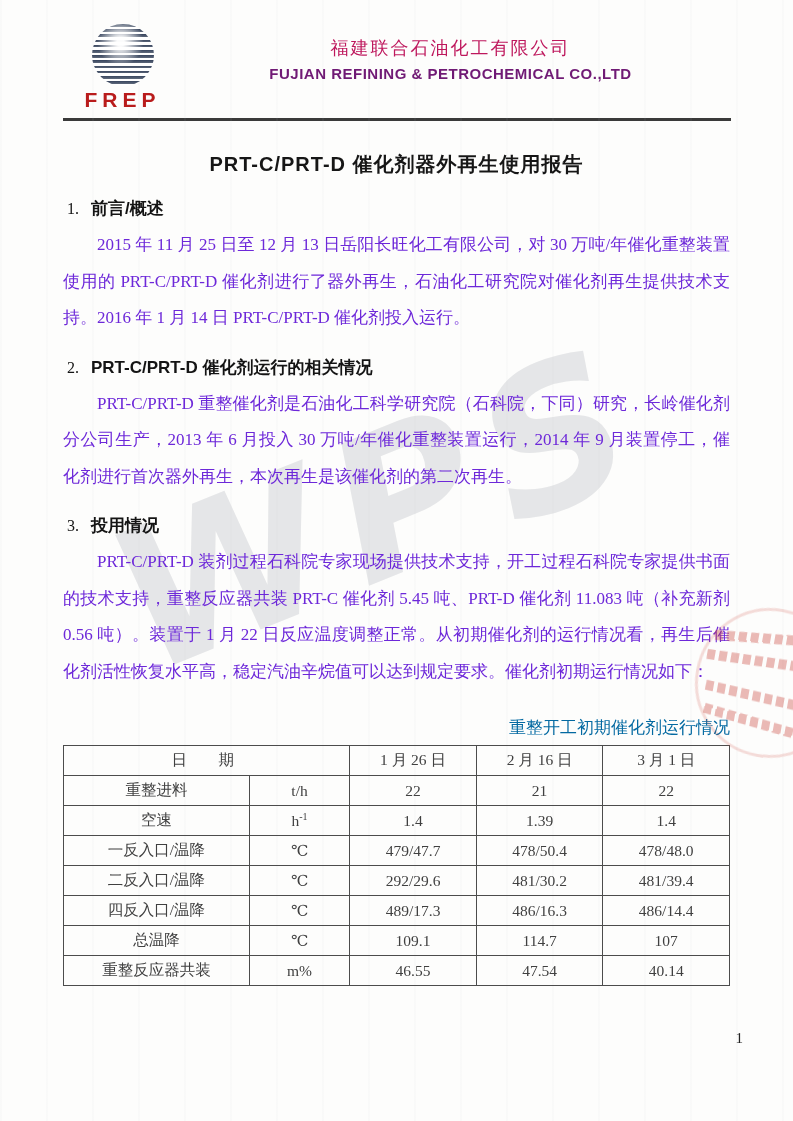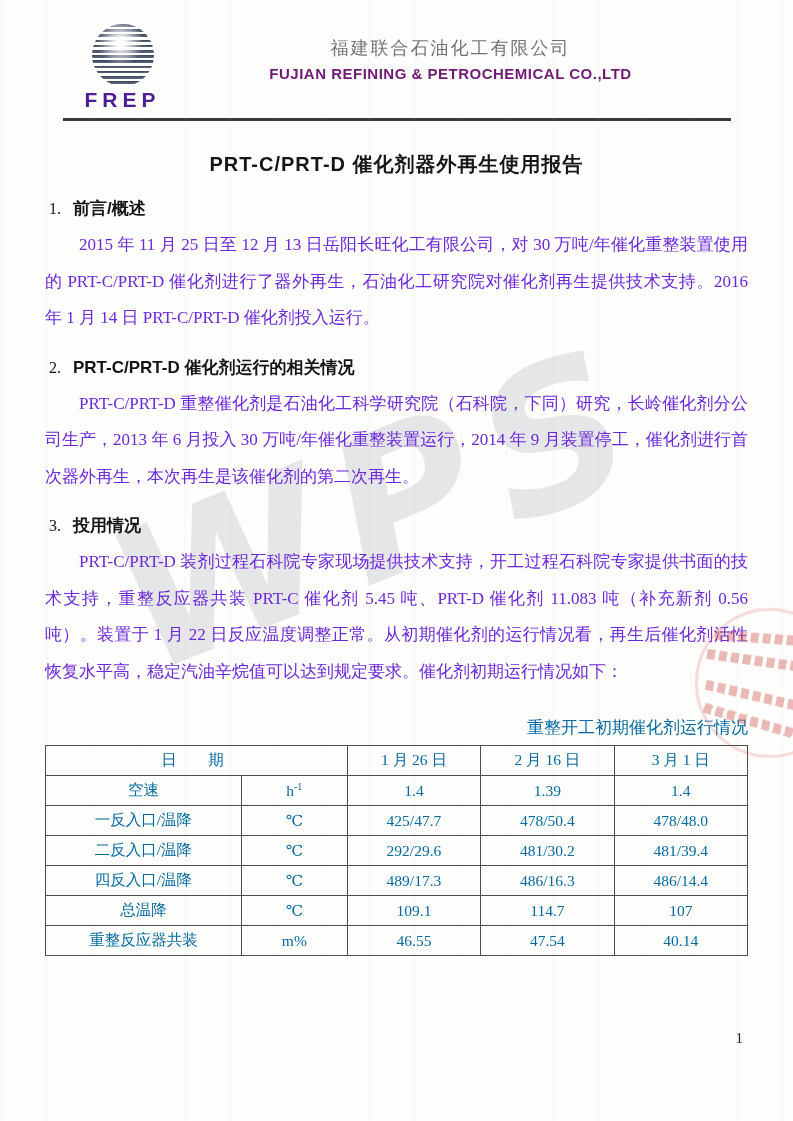--- a/index.html
+++ b/index.html
@@ -83,51 +83,51 @@
     border-radius: 50%;
     background:
       radial-gradient(circle at 46% 30%, rgba(255,255,255,0.98) 0 7%, rgba(255,255,255,0.75) 16%, rgba(255,255,255,0) 42%),
       repeating-linear-gradient(to bottom, #39465f 0px, #5c6779 2.6px, #ffffff 2.6px, #ffffff 5.2px);
   }
   .logo-text {
     font-family: "Liberation Sans", "DejaVu Sans", sans-serif;
     font-weight: bold;
     font-size: 21px;
     letter-spacing: 5px;
-    color: #4c1d95;
+    color: #b91c1c;
   }
   .company-block {
     flex: 1;
     text-align: center;
     padding-top: 14px;
   }
   .company-cn {
     font-size: 18px;
     letter-spacing: 2px;
-    color: #737373;
+    color: #be185d;
   }
   .company-en {
     font-family: "Liberation Sans", "DejaVu Sans", sans-serif;
     font-weight: bold;
     font-size: 15px;
     letter-spacing: 0.5px;
     color: #701a75;
     margin-top: 5px;
   }
   .header-rule {
     margin: 6px 62px 0 63px;
     height: 3px;
     background: #3a3a3a;
   }
 
   
   .content {
     position: relative;
     z-index: 1;
-    padding: 0 45px;
+    padding: 0 63px;
   }
   .doc-title {
     text-align: center;
     font-family: "Liberation Sans", "DejaVu Sans", sans-serif;
     font-weight: bold;
     font-size: 20px;
     letter-spacing: 1px;
     margin-top: 30px;
     color: #161616;
   }
@@ -169,21 +169,21 @@
     margin-top: 3px;
     border-collapse: collapse;
     font-size: 15.5px;
   }
   table.data td {
     border: 1px solid #4c4c4c;
     height: 30px;
     text-align: center;
     vertical-align: middle;
     padding: 0 4px;
-    color: #0369a1;
+    color: #404040;
   }
   td.lbl { width: 185px; text-align: left; padding-left: 10px; }
   td.unit { width: 100px; text-align: left; padding-left: 14px; font-family: "Liberation Serif", "DejaVu Serif", serif; }
   td.c    { width: 126px; }
   td.date-hdr { text-align: center; letter-spacing: 8px; padding-left: 0; }
   td.unit sup { font-size: 10px; }
 
   .page-number {
     position: absolute;
     right: 50px;
@@ -246,30 +246,37 @@
 
     <table class="data">
       <tbody>
         <tr>
           <td class="date-hdr" colspan="2">日　期</td>
           <td class="c">1 月 26 日</td>
           <td class="c">2 月 16 日</td>
           <td class="c">3 月 1 日</td>
         </tr>
         <tr>
+          <td class="lbl">重整进料</td>
+          <td class="unit">t/h</td>
+          <td class="c">22</td>
+          <td class="c">21</td>
+          <td class="c">22</td>
+        </tr>
+        <tr>
           <td class="lbl">空速</td>
           <td class="unit"><span>h</span><sup>-1</sup></td>
           <td class="c">1.4</td>
           <td class="c">1.39</td>
           <td class="c">1.4</td>
         </tr>
         <tr>
           <td class="lbl">一反入口/温降</td>
           <td class="unit">℃</td>
-          <td class="c">425/47.7</td>
+          <td class="c">479/47.7</td>
           <td class="c">478/50.4</td>
           <td class="c">478/48.0</td>
         </tr>
         <tr>
           <td class="lbl">二反入口/温降</td>
           <td class="unit">℃</td>
           <td class="c">292/29.6</td>
           <td class="c">481/30.2</td>
           <td class="c">481/39.4</td>
         </tr>

